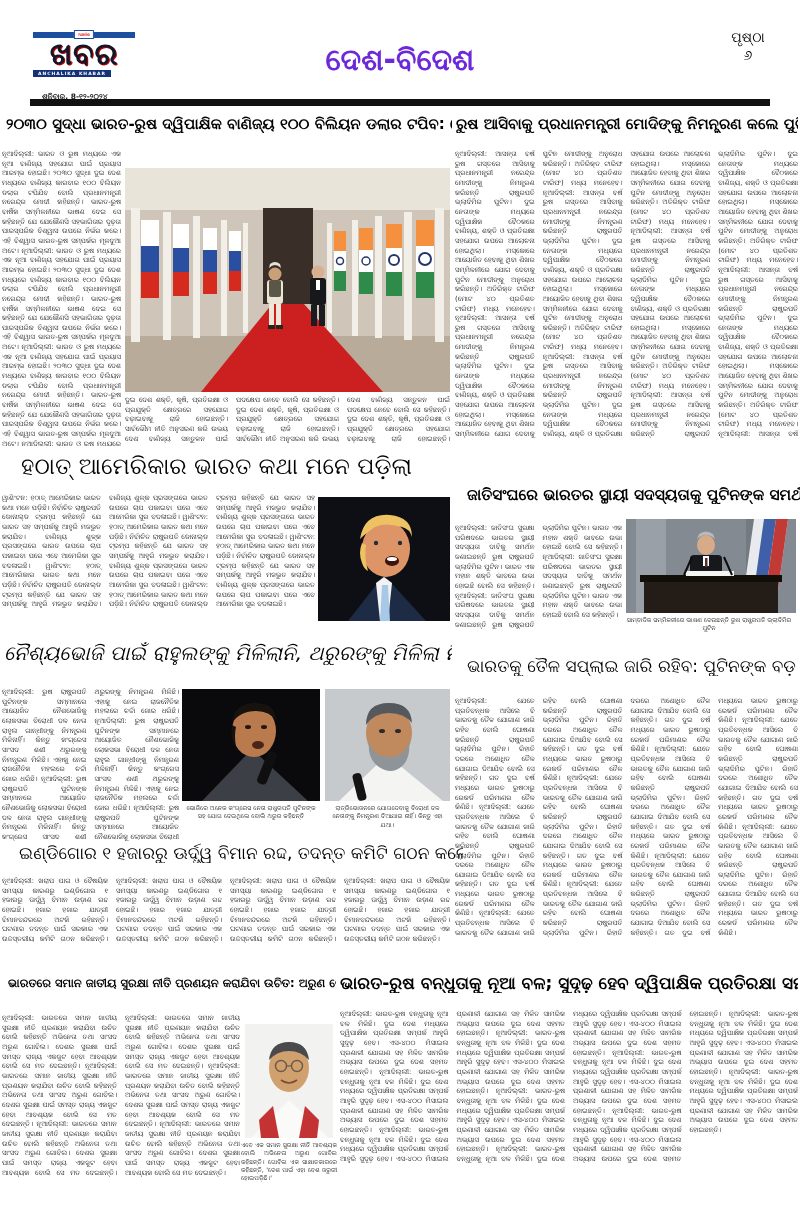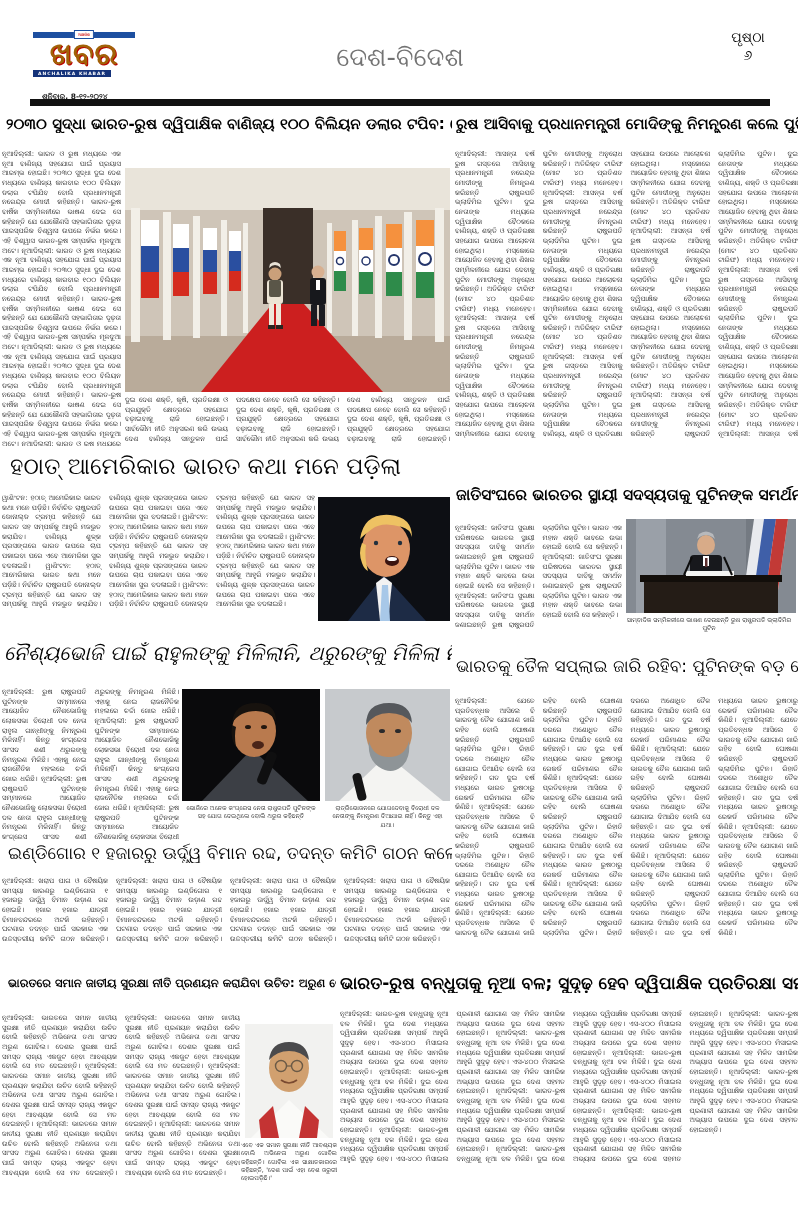--- a/index.html
+++ b/index.html
@@ -6,36 +6,36 @@
   .page{position:relative;width:800px;height:1212px;background:#ffffff;overflow:hidden;
         font-family:"DejaVu Sans","Liberation Sans",sans-serif;color:#161616;}
   .abs{position:absolute;box-sizing:border-box;}
   .body-text{font-size:6.9px;line-height:1.4;text-align:justify;color:#1c1c1c;overflow:hidden;
              word-break:break-word;}
   .cols-2{column-count:2;column-gap:8px;margin-top:6px;}
   .cols-3{column-count:3;column-gap:8px;}
   .cols-4{column-count:4;column-gap:8px;}
   .headline{color:#000;overflow:hidden;white-space:nowrap;}
   .hl-bold{font-weight:bold;}
-  .hl-reg{font-weight:normal;}
+  .hl-reg{font-weight:normal;margin-left:11px;}
   .hl-italic{font-style:italic;font-weight:normal;}
   .caption{font-size:6.2px;line-height:1.35;text-align:center;color:#222;overflow:hidden;}
   .caption-left{text-align:justify;}
   .rule{background:#111;}
   .masthead-logo{background:#ffffff;}
   .logo-bar{background:#1d4fa0;height:6px;position:relative;}
   .logo-chip{position:absolute;left:50%;top:-2px;transform:translateX(-50%);
              background:#fff;border:1px solid #1d4fa0;font-size:4px;color:#d21d1d;
              padding:0 3px;line-height:7px;font-weight:bold;}
-  .logo-word{color:#a16207;font-weight:bold;font-size:30px;line-height:32px;text-align:center;
+  .logo-word{color:#0f172a;font-weight:bold;font-size:30px;line-height:32px;text-align:center;
              letter-spacing:1px;text-shadow:1px 1px 0 #b00;}
   .logo-tagbar{background:#14327a;color:#fff;font-size:4.5px;letter-spacing:1px;
                padding:1px 4px;width:70px;text-align:center;font-weight:bold;}
   .date-line{font-size:7.5px;color:#1a1a1a;font-weight:bold;}
-  .section-title{font-size:26px;font-weight:normal;color:#737373;}
+  .section-title{font-size:30px;font-weight:bold;color:#6d28d9;}
   .page-label{font-size:14px;color:#000;text-align:center;line-height:1.3;}
   .photo{display:block;}
 </style>
 </head>
 <body>
 
 <div class="page">
 
   <div class="abs masthead-logo" style="left:33px;top:32px;width:102px;height:58px;">
     <div class="logo-bar">

